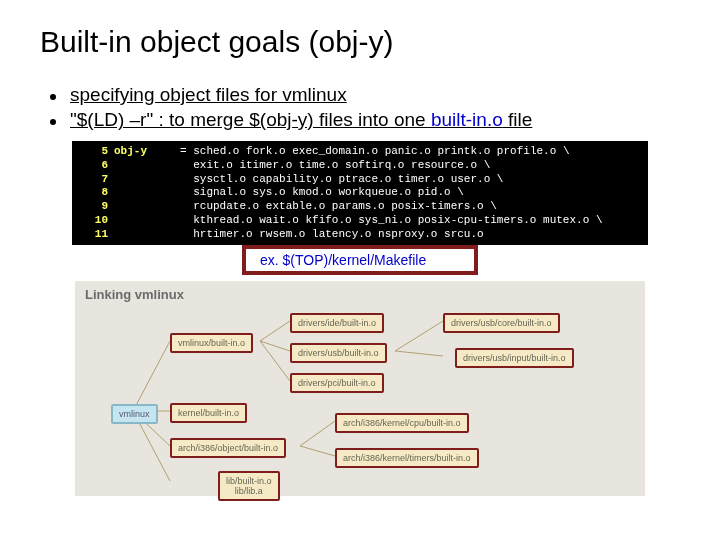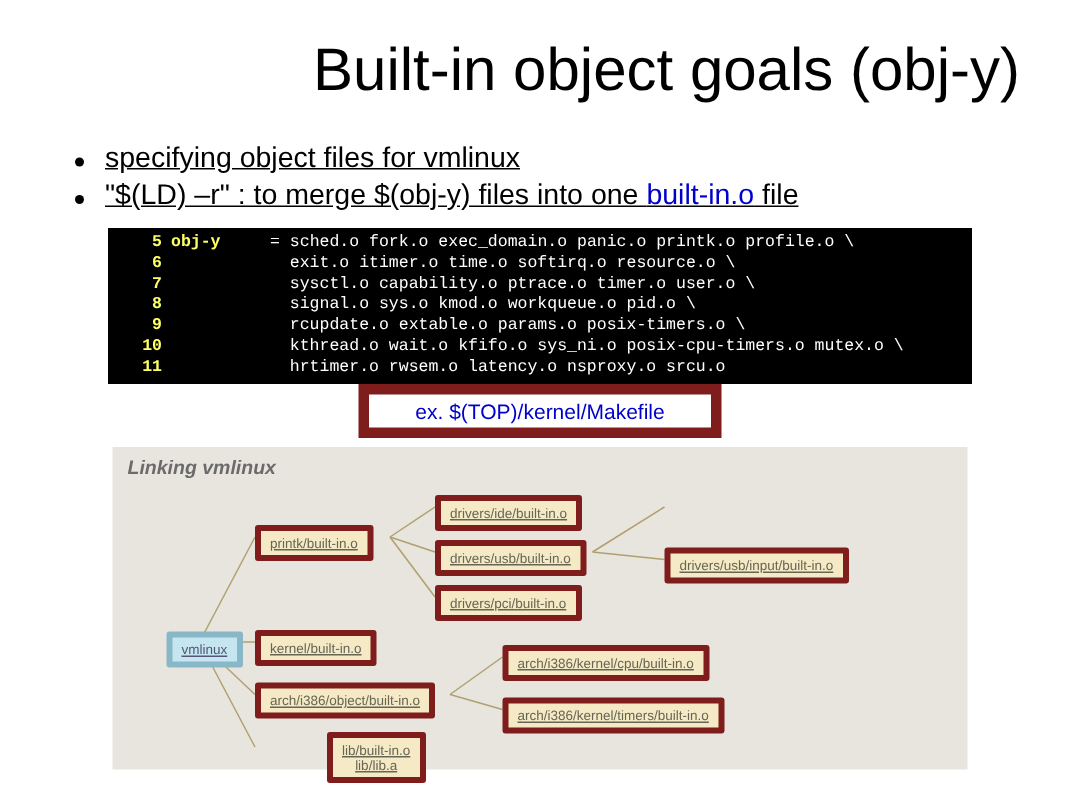--- a/index.html
+++ b/index.html
@@ -6,22 +6,22 @@
     margin: 0;
     padding: 15px 40px;
     width: 720px;
     height: 540px;
     box-sizing: border-box;
     font-family: Arial, Helvetica, sans-serif;
     background: #fff;
     color: #000;
   }
   .title {
-    font-size: 40px;
-    text-align: right;
+    font-size: 30px;
+    text-align: left;
     margin: 10px 0 25px 0;
     font-weight: normal;
   }
   .bullets {
     font-size: 19px;
     margin-bottom: 10px;
   }
   .bullet-row {
     display: flex;
     margin: 3px 0;
@@ -53,56 +53,54 @@
     color: #ffff66;
     width: 28px;
     text-align: right;
     padding-right: 6px;
     flex-shrink: 0;
     font-weight: bold;
   }
   .code-tx { color: #fff; text-align: right; }
   .code-hl { color: #ffff66; font-weight: bold; }
   .caption-box {
-    border: 7px solid #7f1d1d;
+    border: 4px solid #7f1d1d;
     color: #0000cc;
     font-size: 14px;
     padding: 3px 14px;
     width: 200px;
-    text-align: center;
+    text-align: left;
     margin: 0 auto 6px auto;
     background: #fff;
   }
   
   .diagram {
     background: #e8e5de;
     width: 570px;
     height: 215px;
     margin: 0 auto;
     position: relative;
     font-family: Arial, sans-serif;
   }
   .diag-title {
     position: absolute;
     top: 6px; left: 10px;
     font-size: 13px;
     font-weight: bold;
     color: #6b6b6b;
-    font-style: italic;
   }
   .box {
     position: absolute;
-    border: 4px solid #7f1d1d;
+    border: 2px solid #7f1d1d;
     background: #f5eac5;
     font-size: 9px;
     padding: 3px 6px;
     color: #665;
     white-space: nowrap;
     border-radius: 2px;
-    text-decoration: underline;
   }
   .box.blue {
     background: #c5e6f0;
     border-color: #88b8c8;
     color: #557;
     margin-left: 24px;
   }
   svg.lines {
     position: absolute;
     top: 0; left: 0;
@@ -147,27 +145,28 @@
 
     <line x1="225" y1="165" x2="260" y2="140" stroke="#b0a070" stroke-width="1"></line>
     <line x1="225" y1="165" x2="260" y2="175" stroke="#b0a070" stroke-width="1"></line>
 
     <line x1="320" y1="70" x2="368" y2="40" stroke="#b0a070" stroke-width="1"></line>
     <line x1="320" y1="70" x2="368" y2="75" stroke="#b0a070" stroke-width="1"></line>
   </svg>
 
   <div class="box blue" style="left:12px; top:123px;">vmlinux</div>
 
-  <div class="box" style="left:95px; top:52px;">printk/built-in.o</div>
+  <div class="box" style="left:95px; top:52px;">vmlinux/built-in.o</div>
   <div class="box" style="left:95px; top:122px;">kernel/built-in.o</div>
   <div class="box" style="left:95px; top:157px;">arch/i386/object/built-in.o</div>
   <div class="box" style="left:95px; top:190px; white-space: pre-line; text-align:center;margin-left:48px;">lib/built-in.o
 lib/lib.a</div>
 
   <div class="box" style="left:215px; top:32px;">drivers/ide/built-in.o</div>
   <div class="box" style="left:215px; top:62px;">drivers/usb/built-in.o</div>
   <div class="box" style="left:215px; top:92px;">drivers/pci/built-in.o</div>
 
   <div class="box" style="left:260px; top:132px;">arch/i386/kernel/cpu/built-in.o</div>
   <div class="box" style="left:260px; top:167px;">arch/i386/kernel/timers/built-in.o</div>
 
-  <div class="box" style="left:368px; top:67px;">drivers/usb/input/built-in.o</div>
+  <div class="box" style="left:368px; top:32px;">drivers/usb/core/built-in.o</div>
+  <div class="box" style="left:380px; top:67px;">drivers/usb/input/built-in.o</div>
 </div>
 
 </body></html>

